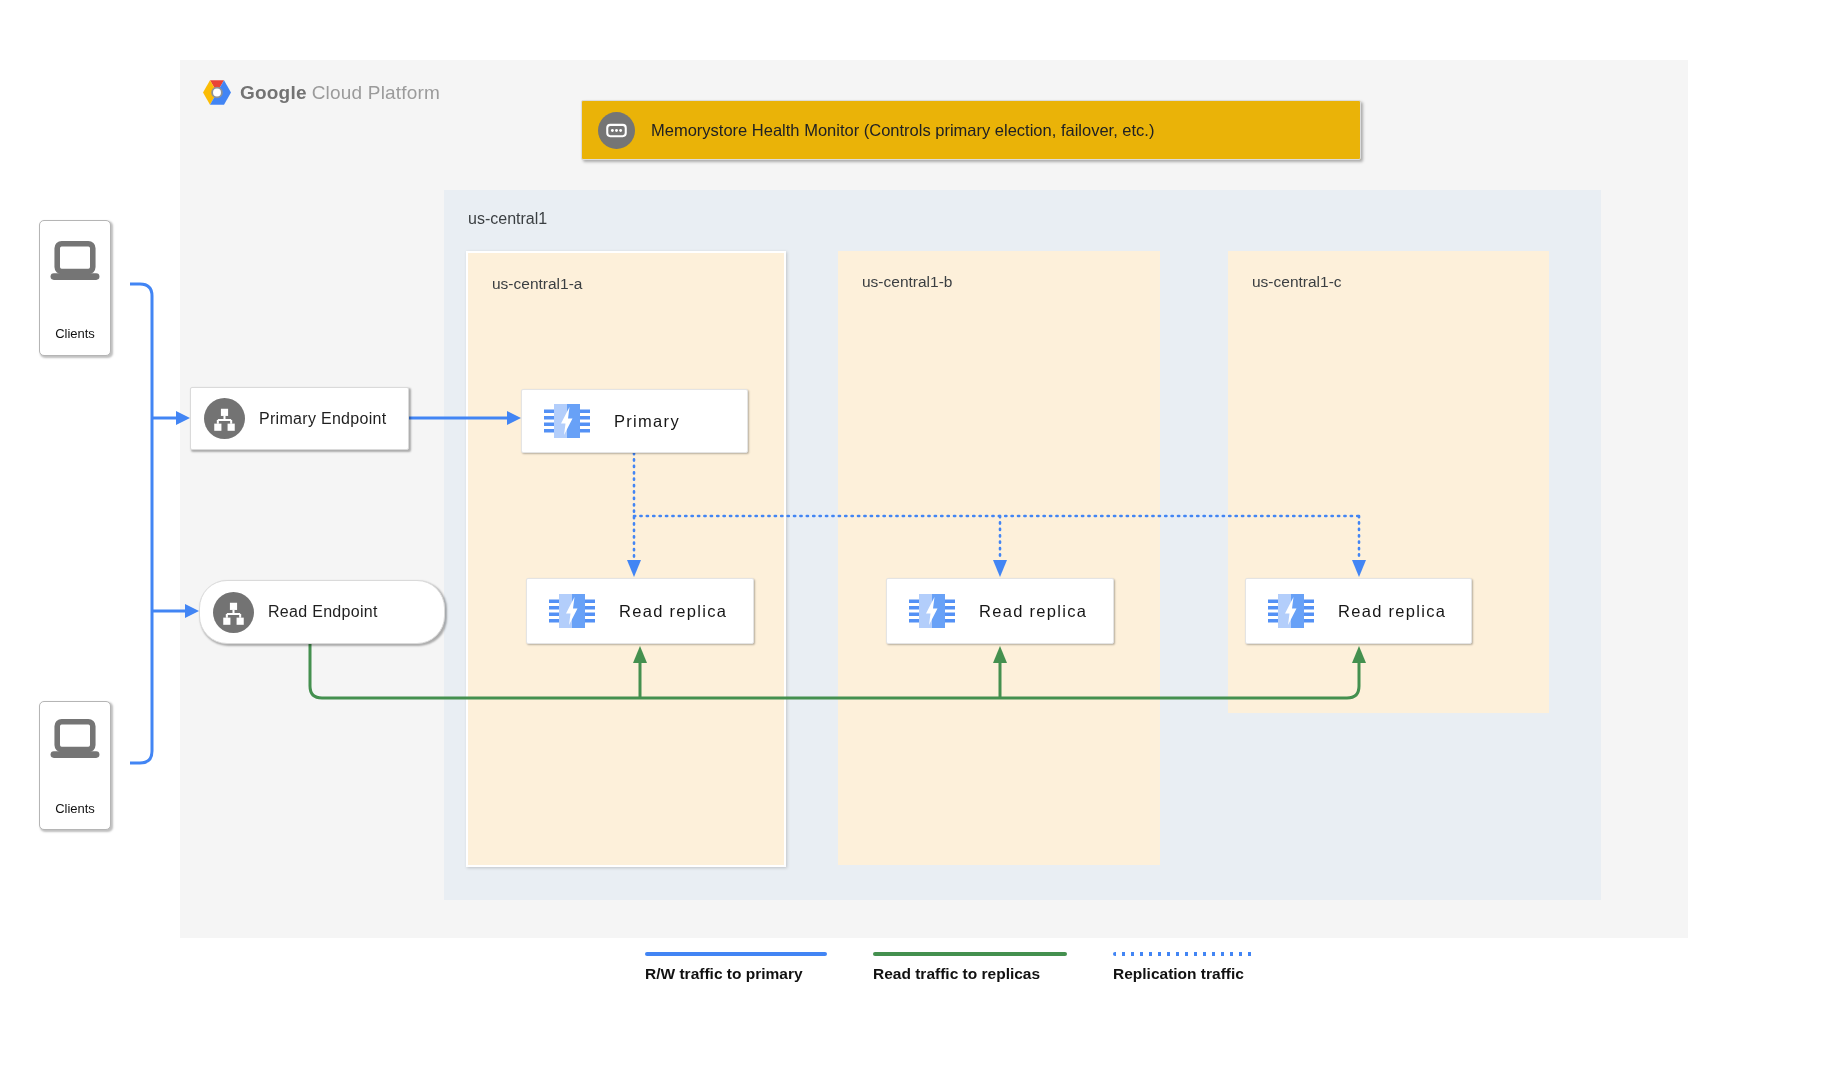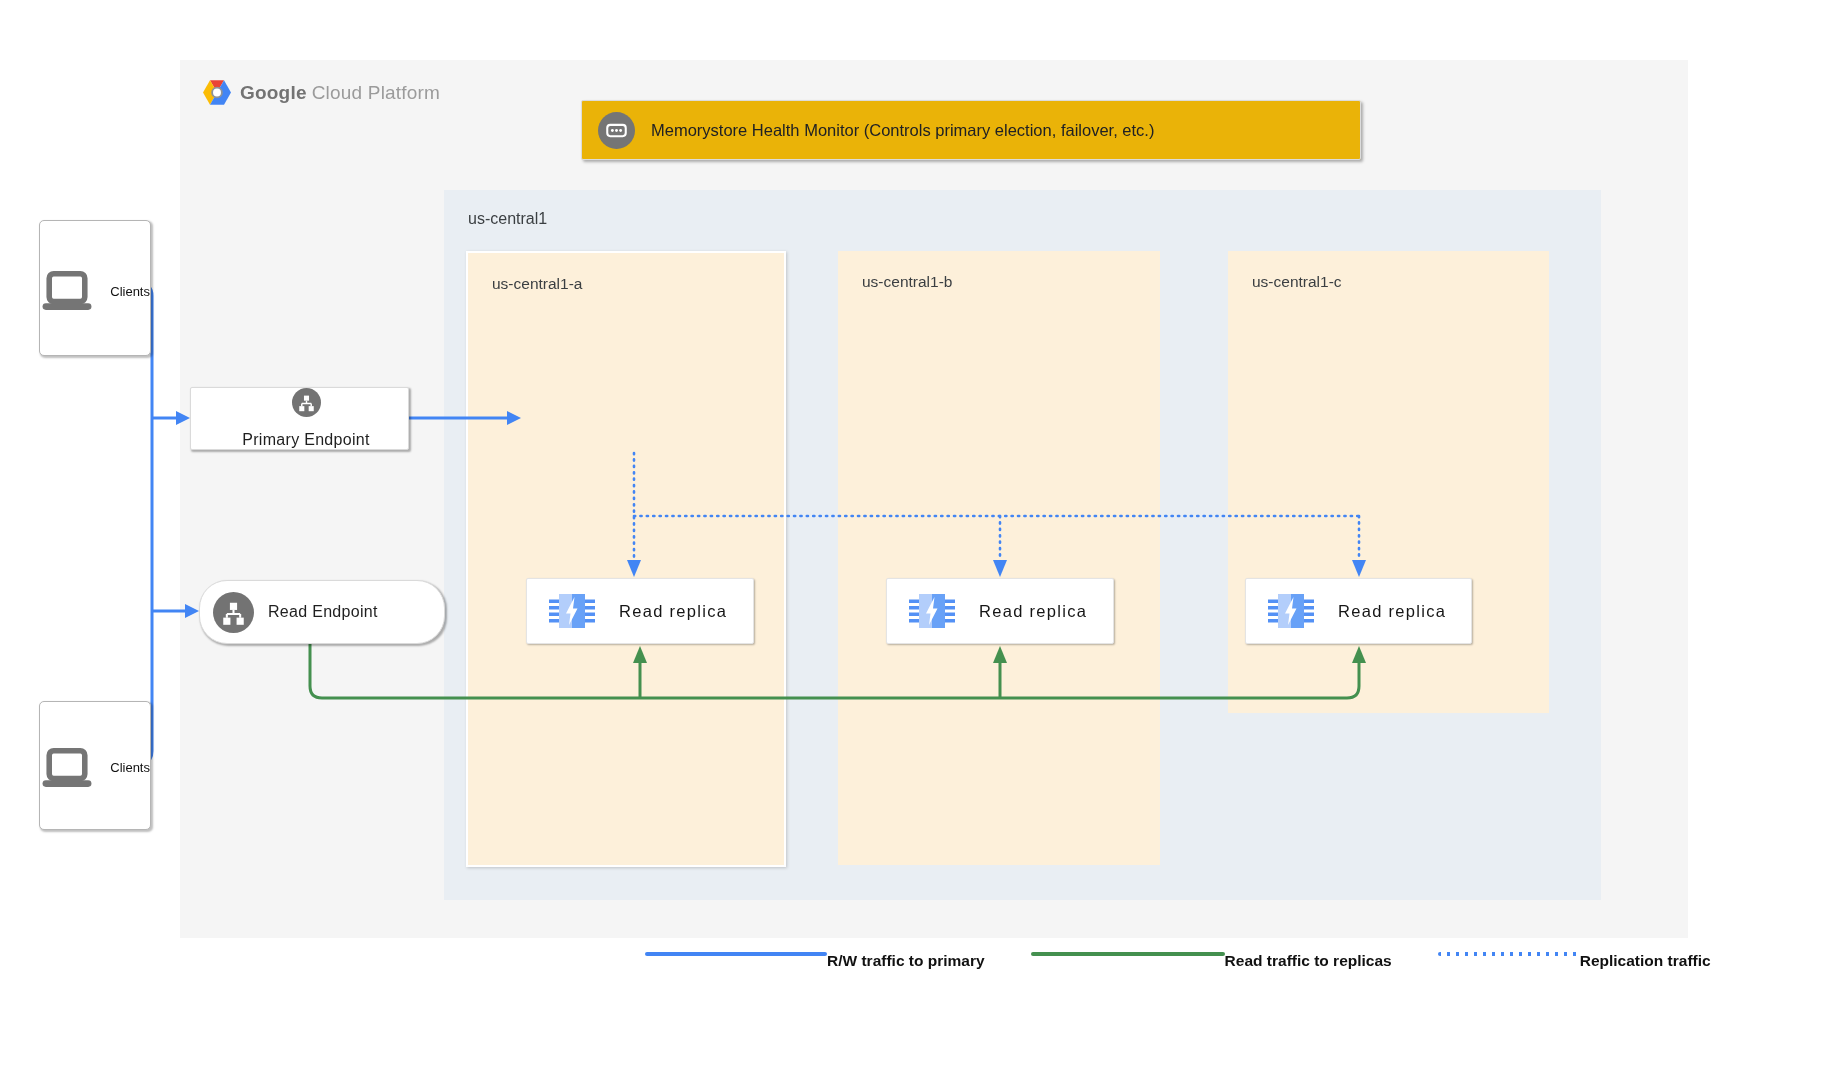--- a/index.html
+++ b/index.html
@@ -43,42 +43,42 @@
   .primary-box{left:521px;top:389px;width:227px;height:64px;}
   .replica-a{left:526px;top:578px;width:228px;height:66px;}
   .replica-b{left:886px;top:578px;width:228px;height:66px;}
   .replica-c{left:1245px;top:578px;width:227px;height:66px;}
 
   
   .endpoint-box{position:absolute;background:#fff;border:1px solid #dadada;border-radius:2px;
     box-shadow:1.5px 1.5px 2px rgba(0,0,0,.3);display:flex;align-items:center;
     padding-left:13px;gap:14px;z-index:10;}
   .endpoint-box .label{font-size:16px;color:#1f1f1f;letter-spacing:.3px;}
-  .primary-endpoint{left:190px;top:387px;width:219px;height:63px;flex-direction:column;}
+  .primary-endpoint{left:190px;top:387px;width:219px;height:63px;}
   .read-endpoint{left:199px;top:580px;width:246px;height:64px;border-radius:28px;}
 
   
-  .clients-box{position:absolute;width:112px;background:#fff;border:1px solid #b5b5b5;border-radius:5px;
-    box-shadow:1.5px 1.5px 2px rgba(0,0,0,.25);display:flex;flex-direction:row;align-items:center;
+  .clients-box{position:absolute;width:72px;background:#fff;border:1px solid #b5b5b5;border-radius:5px;
+    box-shadow:1.5px 1.5px 2px rgba(0,0,0,.25);display:flex;flex-direction:column;align-items:center;
     justify-content:space-between;z-index:10;}
   .clients-top{left:39px;top:220px;height:136px;padding:20px 0 14px 0;}
   .clients-bottom{left:39px;top:701px;height:129px;padding:17px 0 13px 0;}
   .clients-box .label{font-size:13px;color:#111;}
 
   
   .connector-layer{position:absolute;left:0;top:0;z-index:5;pointer-events:none;}
   .st-blue{fill:none;stroke:var(--blue);stroke-width:3;}
   .st-green{fill:none;stroke:var(--green);stroke-width:3;}
   .st-dot{fill:none;stroke:var(--blue);stroke-width:2.6;stroke-dasharray:1.2 5.2;stroke-linecap:round;}
   .arrow-blue{fill:var(--blue);stroke:none;}
   .arrow-green{fill:var(--green);stroke:none;}
 
   
   .legend{position:absolute;left:645px;top:952px;display:flex;gap:46px;z-index:10;}
-  .legend-item{display:flex;flex-direction:row;justify-content:center;}
+  .legend-item{display:flex;flex-direction:column;justify-content:center;}
   .legend-swatch{height:4px;border-radius:2px;margin-bottom:9px;}
   .legend-swatch.solid-blue{width:182px;background:var(--blue);}
   .legend-swatch.solid-green{width:194px;background:var(--green);}
   .legend-swatch.dotted-blue{width:142px;background:repeating-linear-gradient(90deg,var(--blue) 0 3px,transparent 3px 9px);}
   .legend-item .label{font-size:15.5px;font-weight:bold;color:#111;}
 </style>
 </head>
 <body>
 
 <div id="canvas">
@@ -152,20 +152,38 @@
     <svg width="41" height="41" viewBox="0 0 40 40">
       <circle cx="20" cy="20" r="20" fill="#737373"></circle>
       <rect x="16.5" y="10.5" width="7" height="7" fill="#fff"></rect>
       <path d="M20,17.5 V21.5 M13.5,21.5 H26.5 M13.5,21.5 V25 M26.5,21.5 V25" stroke="#fff" stroke-width="2" fill="none"></path>
       <rect x="10" y="25" width="7" height="7" fill="#fff"></rect>
       <rect x="23" y="25" width="7" height="7" fill="#fff"></rect>
     </svg>
     <span class="label">Read Endpoint</span>
   </div>
 
+  <div class="node-box primary-box">
+    <svg width="46" height="40" viewBox="0 0 46 40">
+      <g fill="var(--ms_pin)">
+        <rect x="0" y="8.5" width="11" height="3.5"></rect>
+          <rect x="0" y="15" width="11" height="3.5"></rect>
+        <rect x="0" y="21.5" width="11" height="3.5"></rect>
+          <rect x="0" y="28" width="11" height="3.5"></rect>
+        <rect x="35" y="8.5" width="11" height="3.5"></rect>
+          <rect x="35" y="15" width="11" height="3.5"></rect>
+        <rect x="35" y="21.5" width="11" height="3.5"></rect>
+          <rect x="35" y="28" width="11" height="3.5"></rect>
+      </g>
+      <rect x="10" y="3" width="13" height="34" fill="var(--ms_light)"></rect>
+      <rect x="23" y="3" width="13" height="34" fill="var(--ms_dark)"></rect>
+      <polygon points="25.5,6 17,22.5 21.5,22.5 20,34 28.5,17.5 24,17.5" fill="#fff"></polygon>
+    </svg>
+    <span class="label">Primary</span>
+  </div>
 
   <div class="node-box replica-a">
     <svg width="46" height="40" viewBox="0 0 46 40">
       <g fill="var(--ms_pin)">
         <rect x="0" y="8.5" width="11" height="3.5"></rect>
           <rect x="0" y="15" width="11" height="3.5"></rect>
         <rect x="0" y="21.5" width="11" height="3.5"></rect>
           <rect x="0" y="28" width="11" height="3.5"></rect>
         <rect x="35" y="8.5" width="11" height="3.5"></rect>
           <rect x="35" y="15" width="11" height="3.5"></rect>

